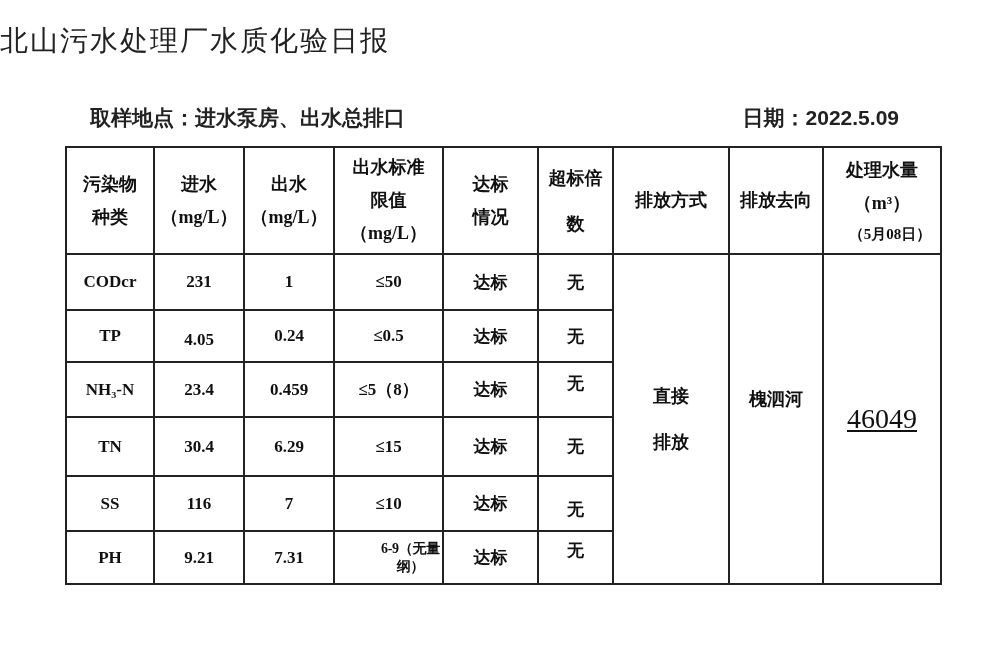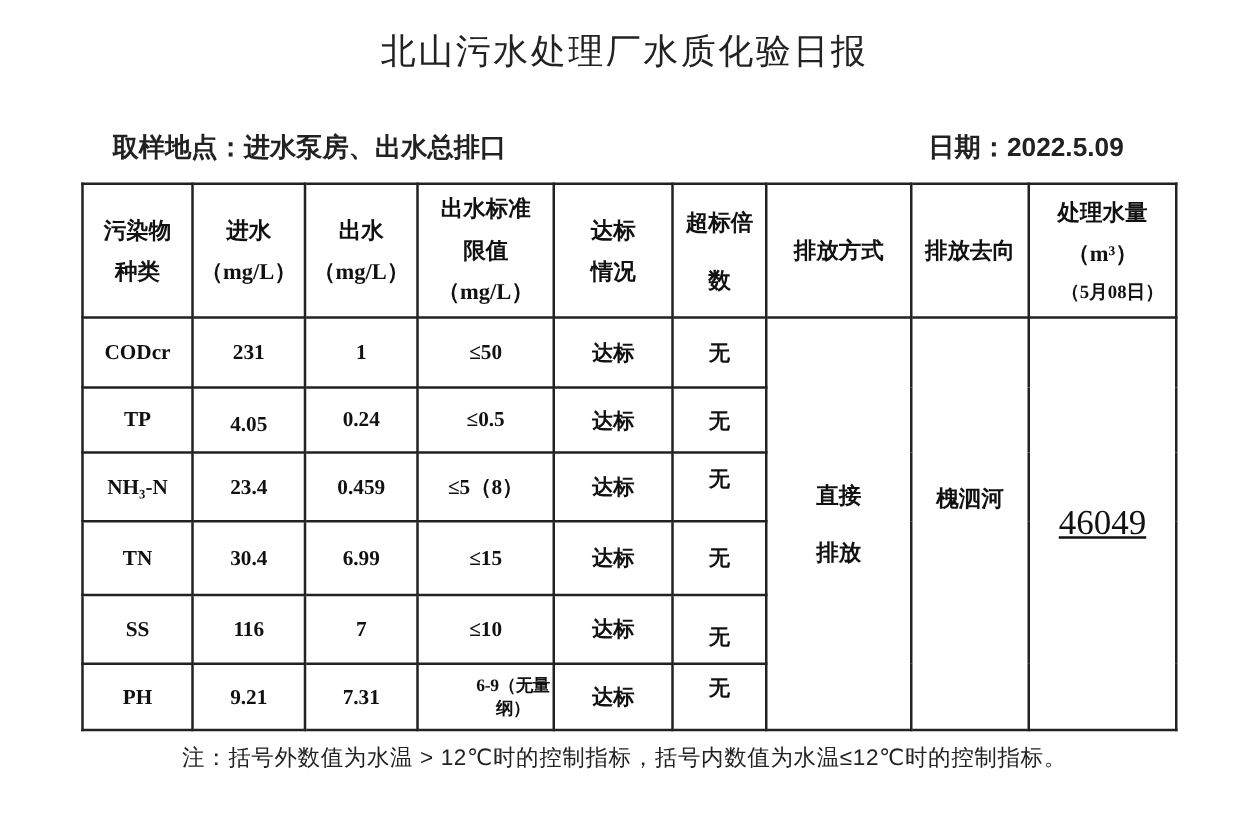--- a/index.html
+++ b/index.html
@@ -7,21 +7,21 @@
     width: 999px; height: 663px;
     background: #ffffff;
     color: #1a1a1a;
     font-family: "Liberation Sans", "DejaVu Sans", sans-serif;
     overflow: hidden;
   }
   .page { position: relative; width: 999px; height: 663px; }
 
   .title {
     margin: 22px 0 0 0;
-    text-align: center;
+    text-align: left;
     font-family: "Liberation Serif", "DejaVu Serif", serif;
     font-weight: 400;
     font-size: 28px;
     letter-spacing: 2px;
     color: #222;
   }
 
   .meta-row {
     display: flex;
     justify-content: space-between;
@@ -176,21 +176,21 @@
         <td>NH₃-N</td>
         <td>23.4</td>
         <td>0.459</td>
         <td>≤5（8）</td>
         <td>达标</td>
         <td>无</td>
       </tr>
       <tr>
         <td>TN</td>
         <td>30.4</td>
-        <td>6.99</td>
+        <td>6.29</td>
         <td>≤15</td>
         <td>达标</td>
         <td>无</td>
       </tr>
       <tr>
         <td>SS</td>
         <td>116</td>
         <td>7</td>
         <td>≤10</td>
         <td>达标</td>
@@ -200,15 +200,14 @@
         <td>PH</td>
         <td>9.21</td>
         <td>7.31</td>
         <td>6-9（无量纲）</td>
         <td>达标</td>
         <td>无</td>
       </tr>
     </tbody>
   </table>
 
-  <div class="note">注：括号外数值为水温 &gt; 12℃时的控制指标，括号内数值为水温≤12℃时的控制指标。</div>
 
 </div>
 
 </body></html>

